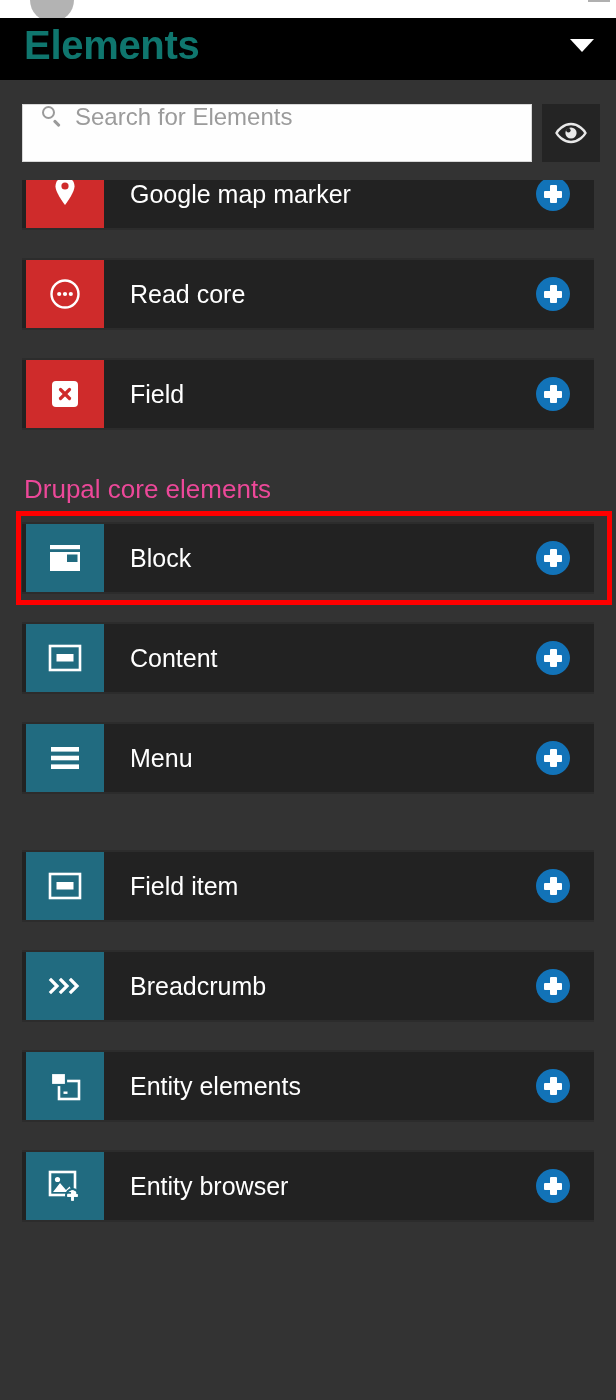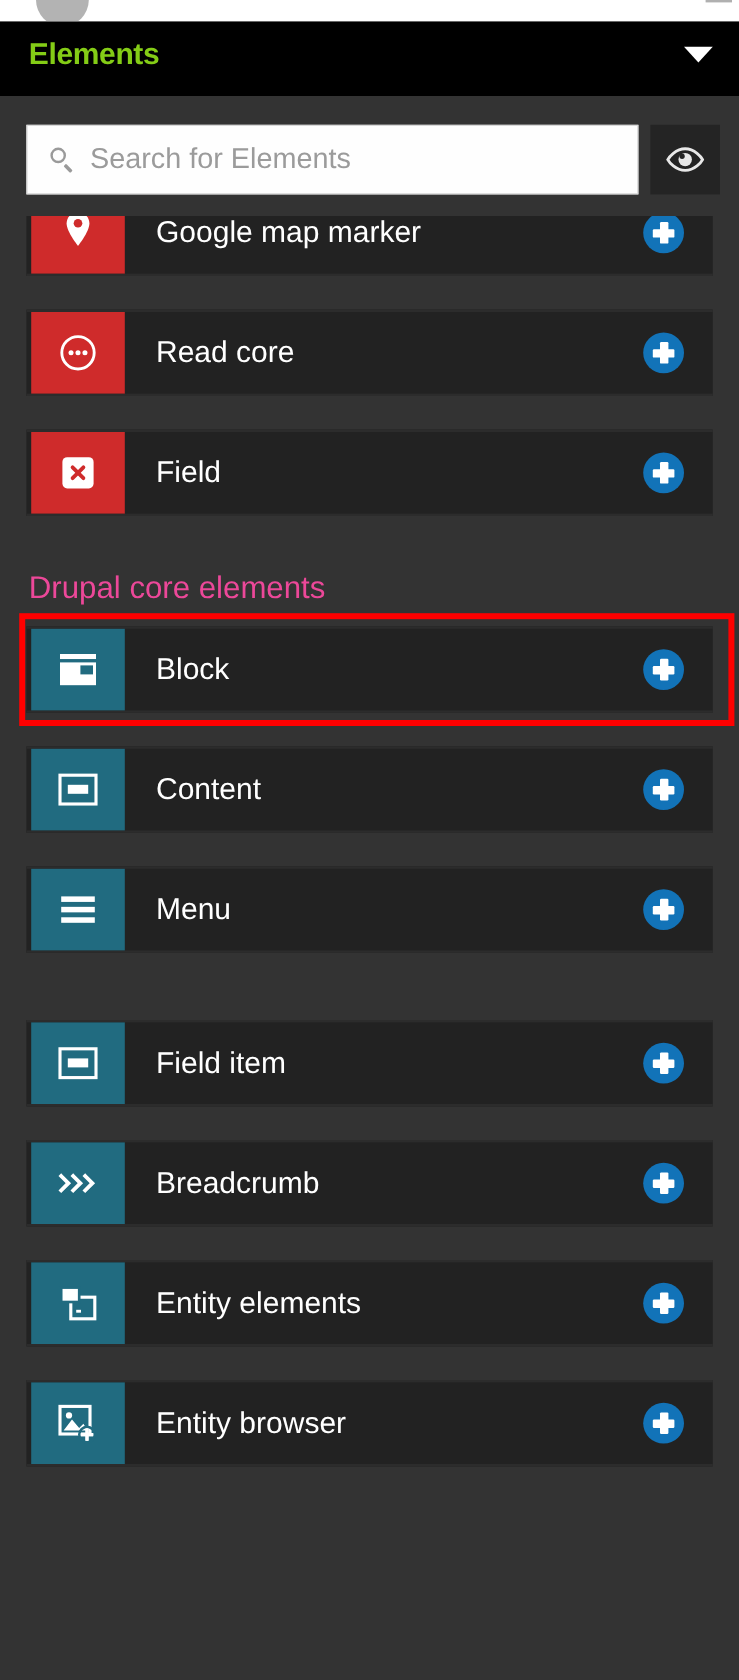--- a/index.html
+++ b/index.html
@@ -55,22 +55,22 @@
     width: 616px;
     height: 62px;
     background: #000000;
     display: flex;
     align-items: center;
     justify-content: space-between;
     padding: 0 22px 0 24px;
     box-sizing: border-box;
   }
   .panel-title {
-    color: #84cc16;
-    font-size: 25px;
+    color: #0f766e;
+    font-size: 40px;
     font-weight: bold;
     letter-spacing: -0.3px;
     line-height: 1;
     position: relative;
     top: -4px;
   }
   .panel-caret {
     width: 0; height: 0;
     border-left: 12px solid transparent;
     border-right: 12px solid transparent;
@@ -92,21 +92,20 @@
   .search-box {
     position: absolute;
     left: 22px;
     top: 104px;
     width: 510px;
     height: 58px;
     background: #fefefe;
     border: 1px solid #d8d8d8;
     box-sizing: border-box;
     display: flex;
-    align-items: center;
     padding-left: 18px;
   }
   .search-icon {
     width: 22px;
     height: 22px;
     flex: 0 0 22px;
     position: relative;
     margin-right: 12px;
   }
   .search-icon::before {

